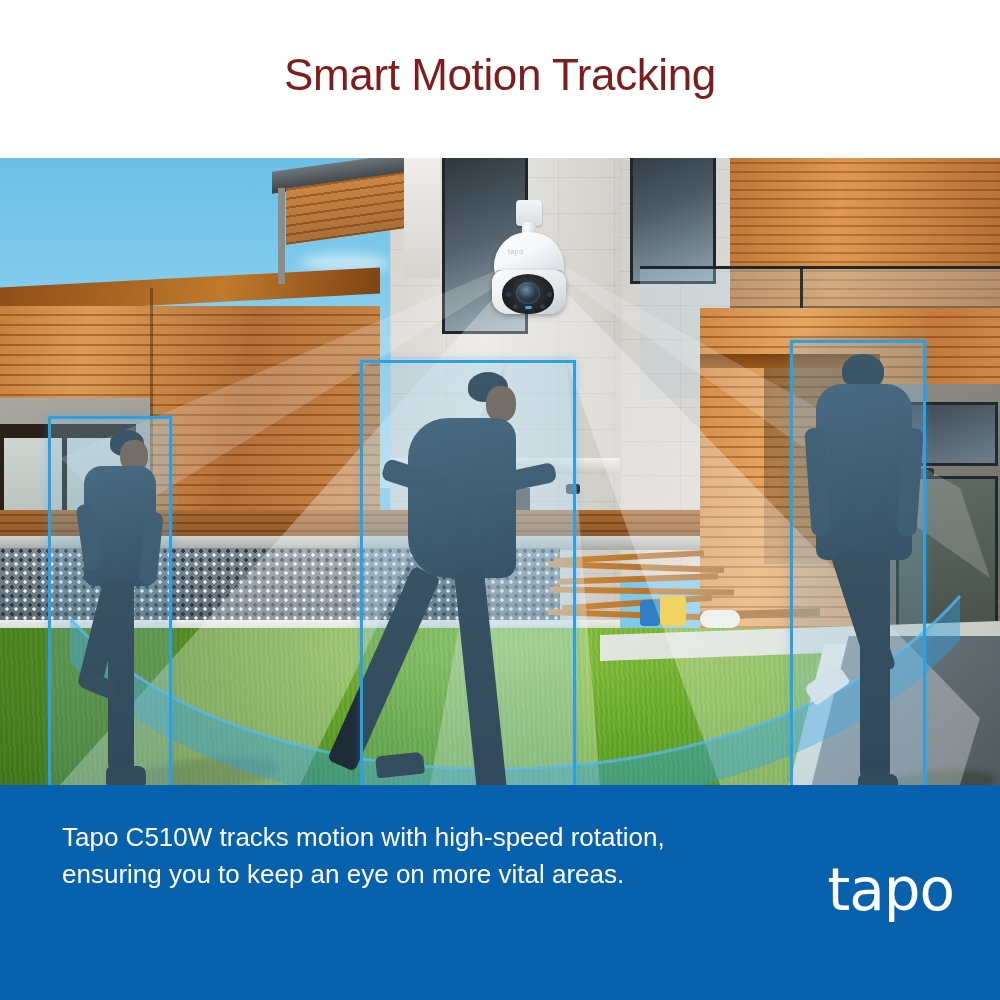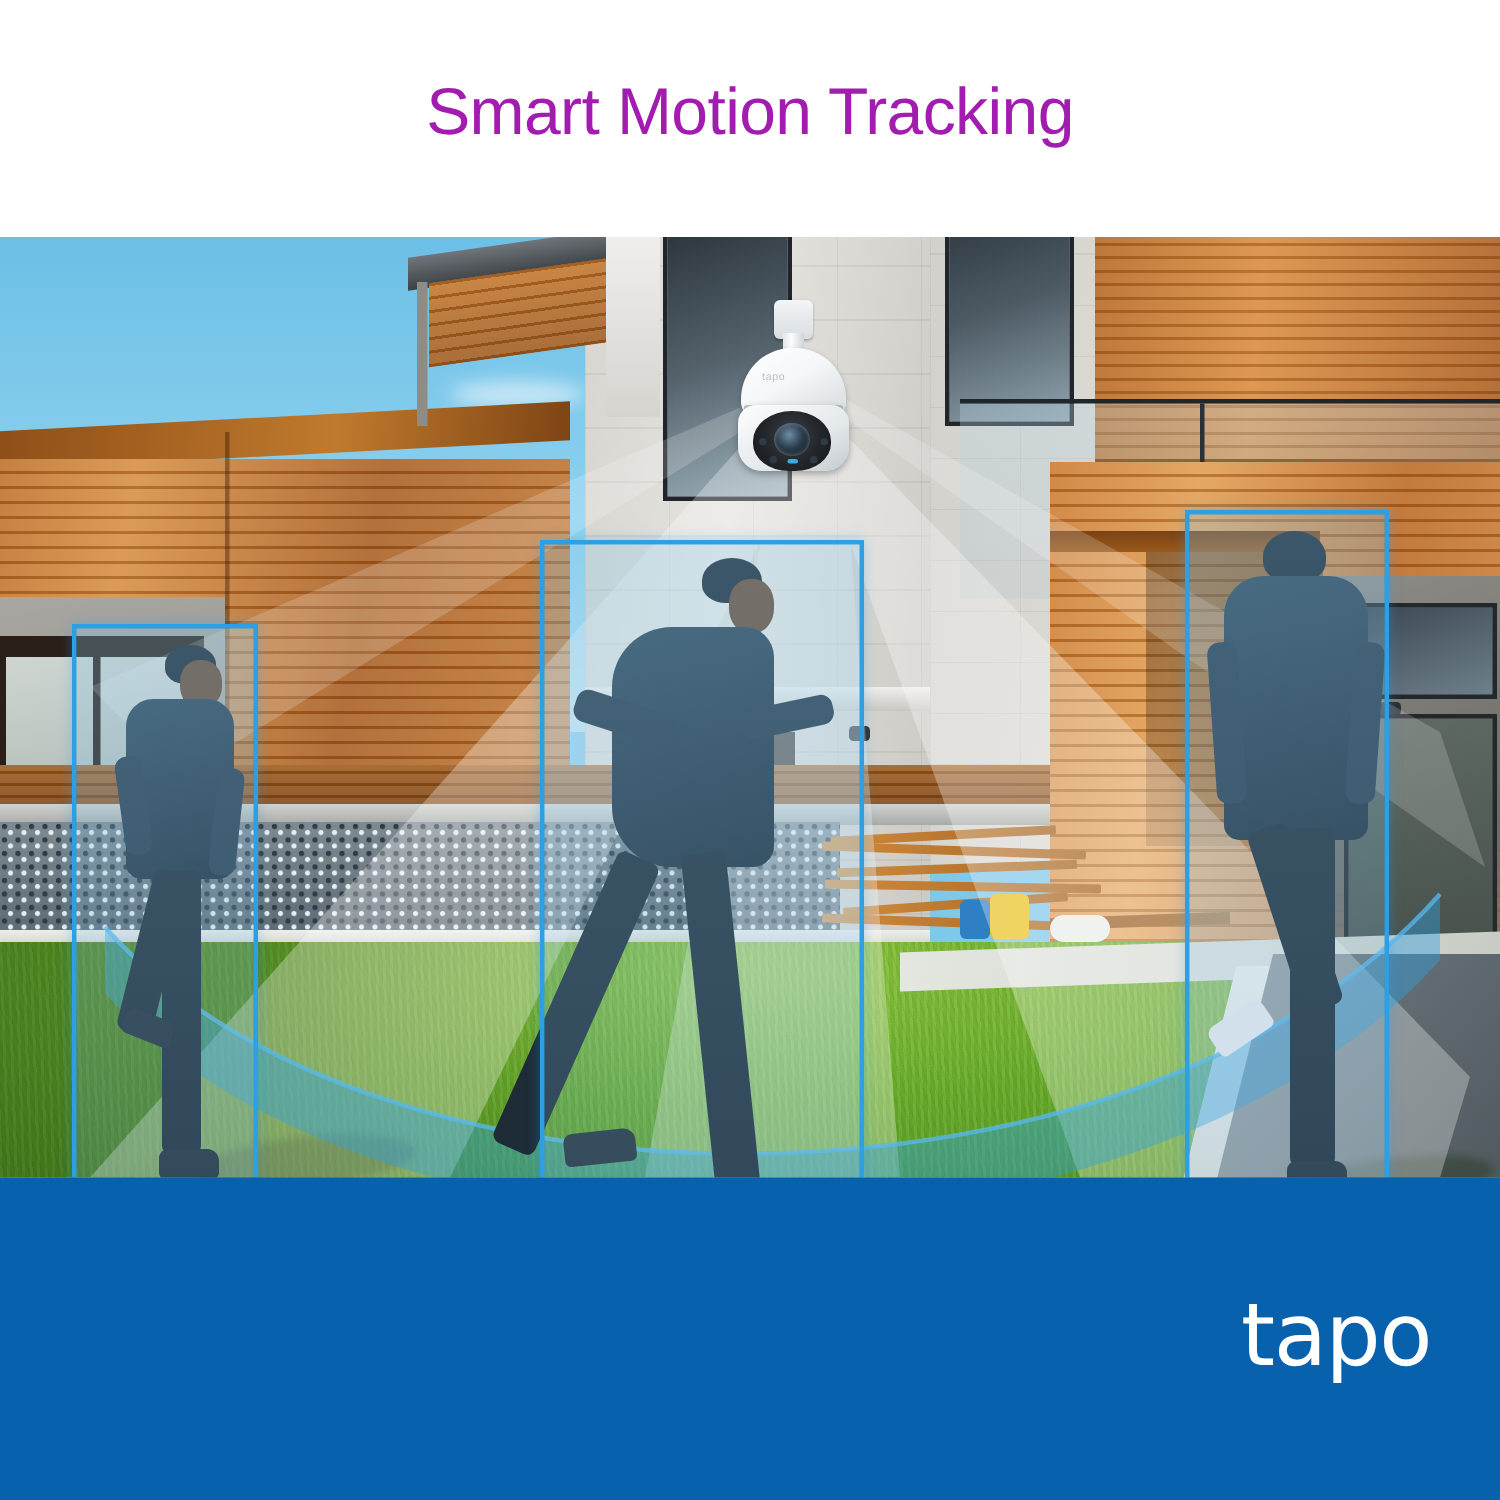--- a/index.html
+++ b/index.html
@@ -12,21 +12,21 @@
   .page{position:relative;width:1000px;height:1000px;background:#fff;}
 
   
   .header{
     position:absolute;left:0;top:0;width:1000px;height:158px;
     background:#ffffff;
     display:flex;align-items:center;justify-content:center;
   }
   .headline{
     font-size:44px;font-weight:400;letter-spacing:-0.4px;
-    color:#a21caf;line-height:1;
+    color:#7f1d1d;line-height:1;
     margin:0;padding-bottom:8px;
     white-space:nowrap;
   }
 
   
   .photo{
     position:absolute;left:0;top:158px;width:1000px;height:627px;
     overflow:hidden;background:#7ec8ea;
   }
 
@@ -502,16 +502,17 @@
       <div class="cam-ir i1"></div>
       <div class="cam-ir i2"></div>
       <div class="cam-ir i3"></div>
       <div class="cam-ir i4"></div>
       <div class="cam-led"></div>
     </div>
 
   </div>
 
   <div class="banner">
+    <div class="caption">Tapo C510W tracks motion with high-speed rotation, ensuring you to keep an eye on more vital areas.</div>
     <div class="brand"><span>tapo</span></div>
   </div>
 
 </div>
 
 </body></html>

